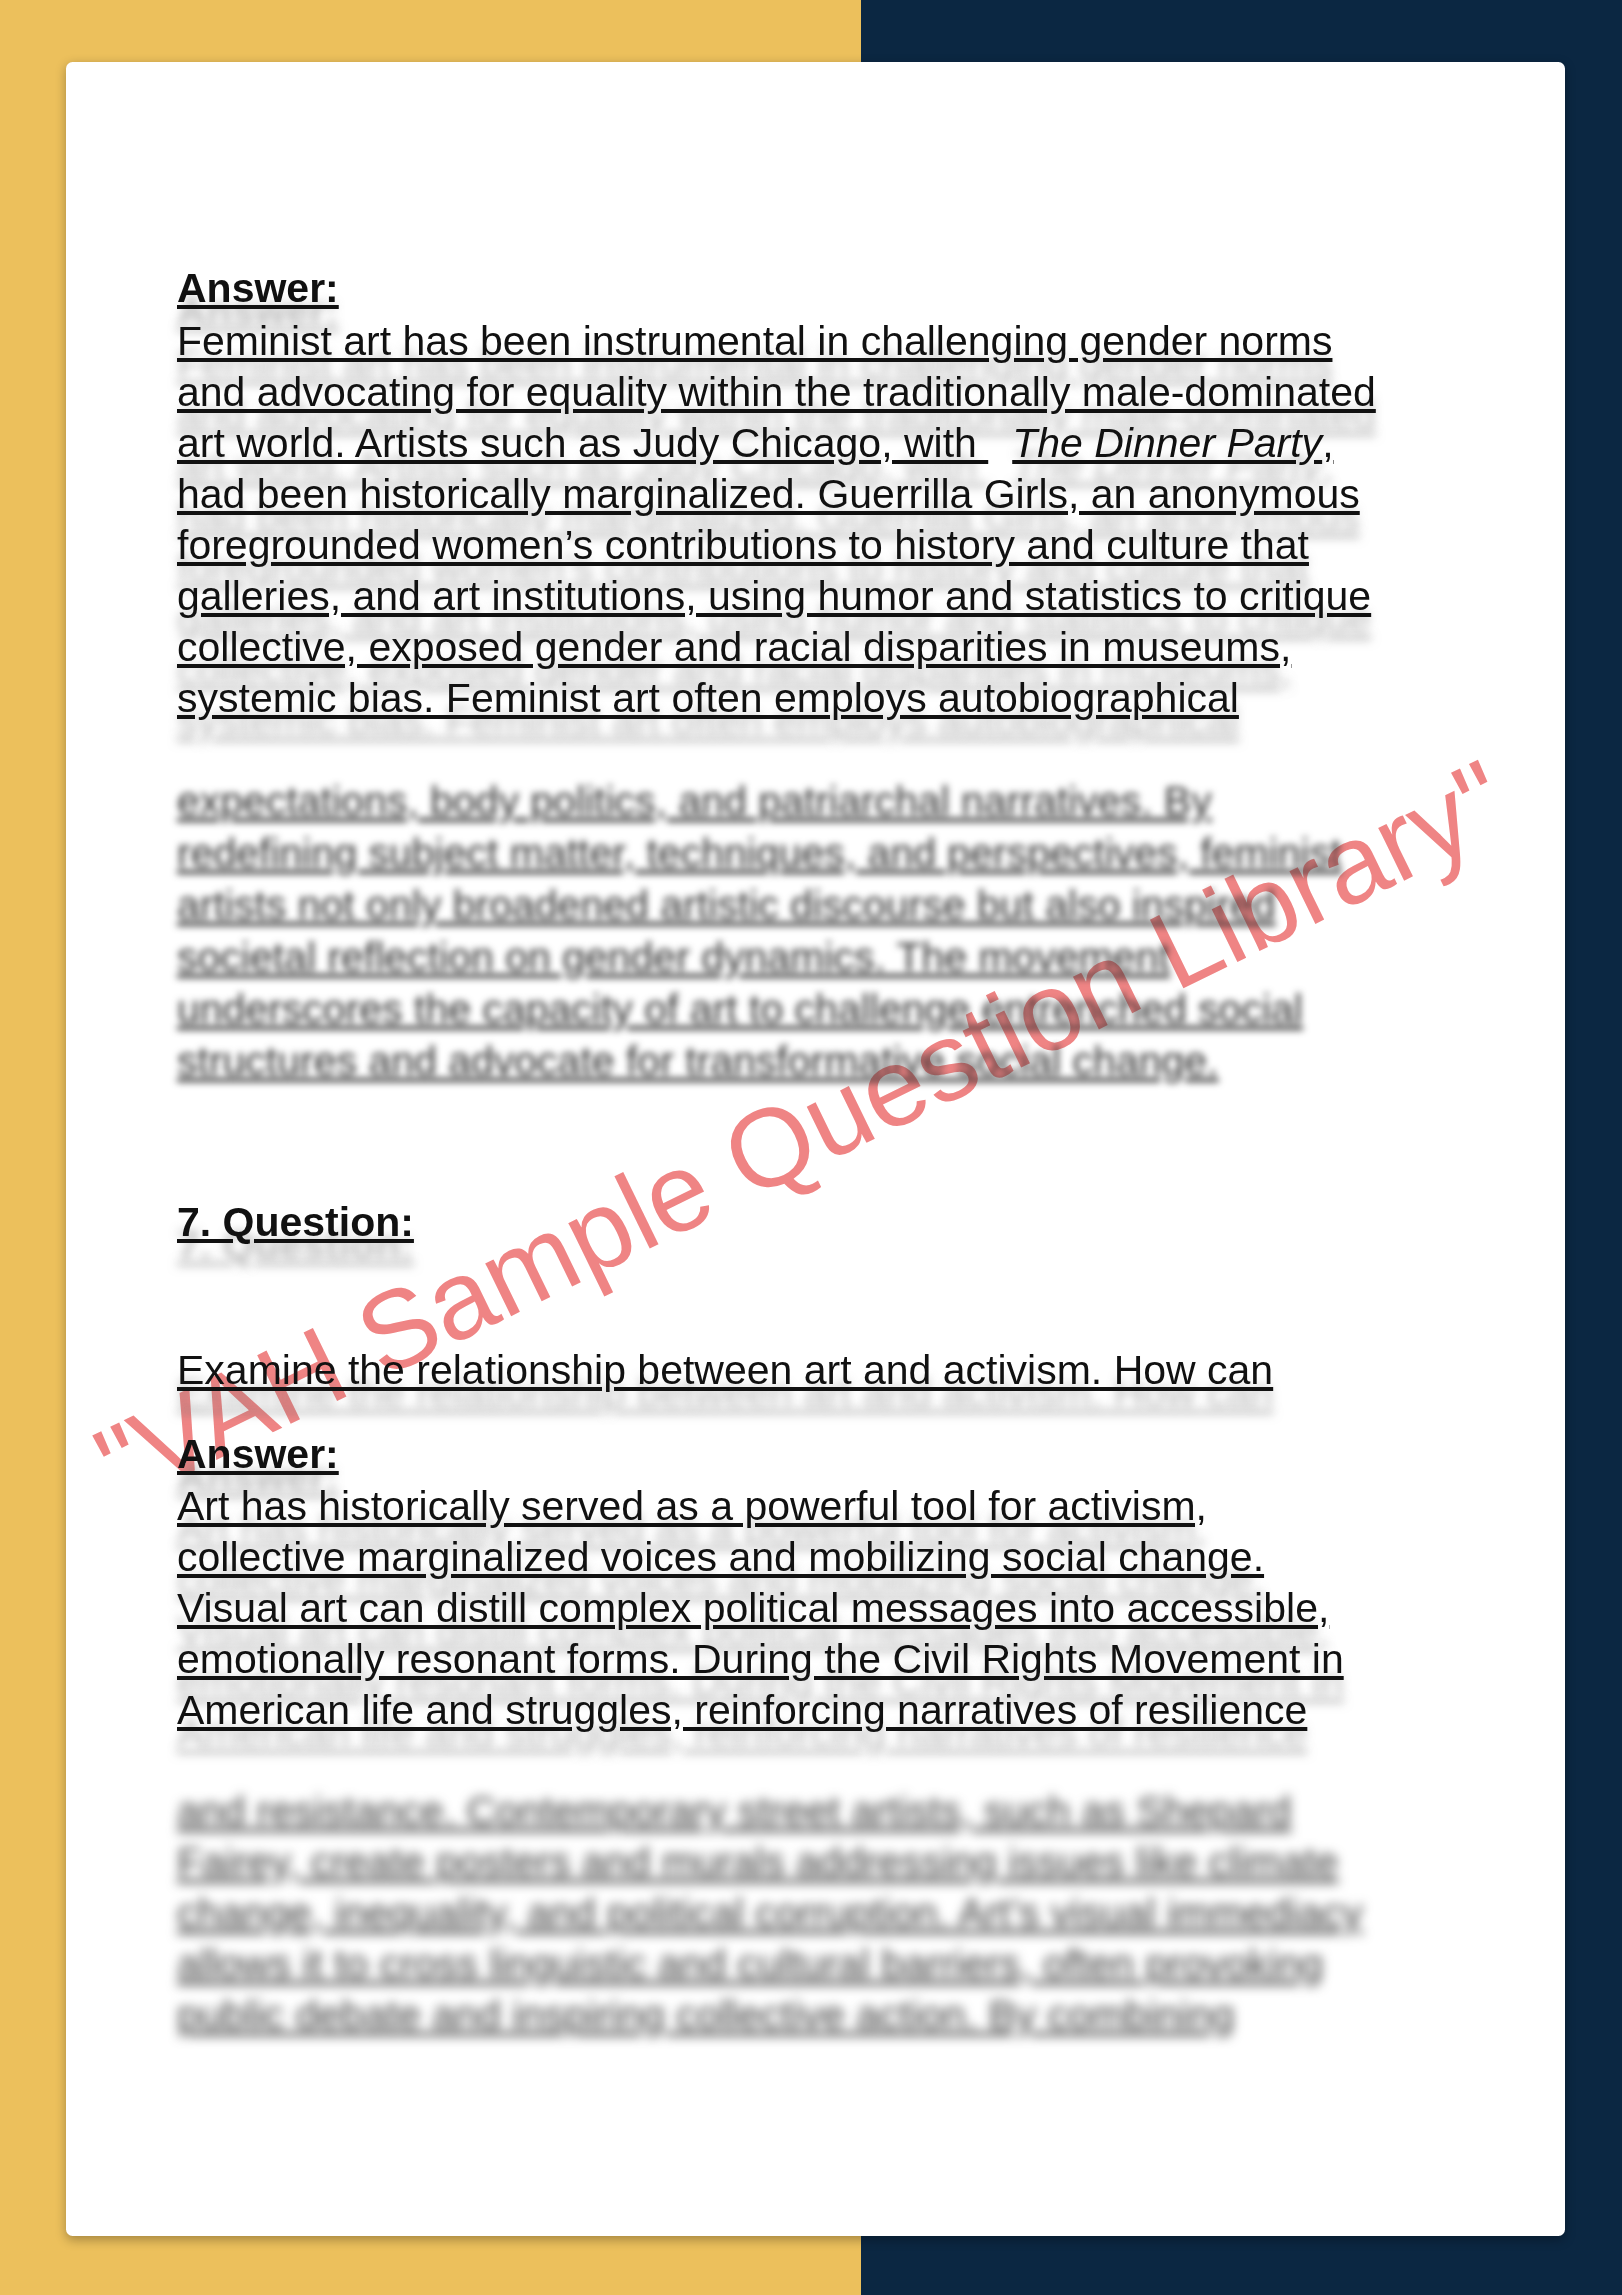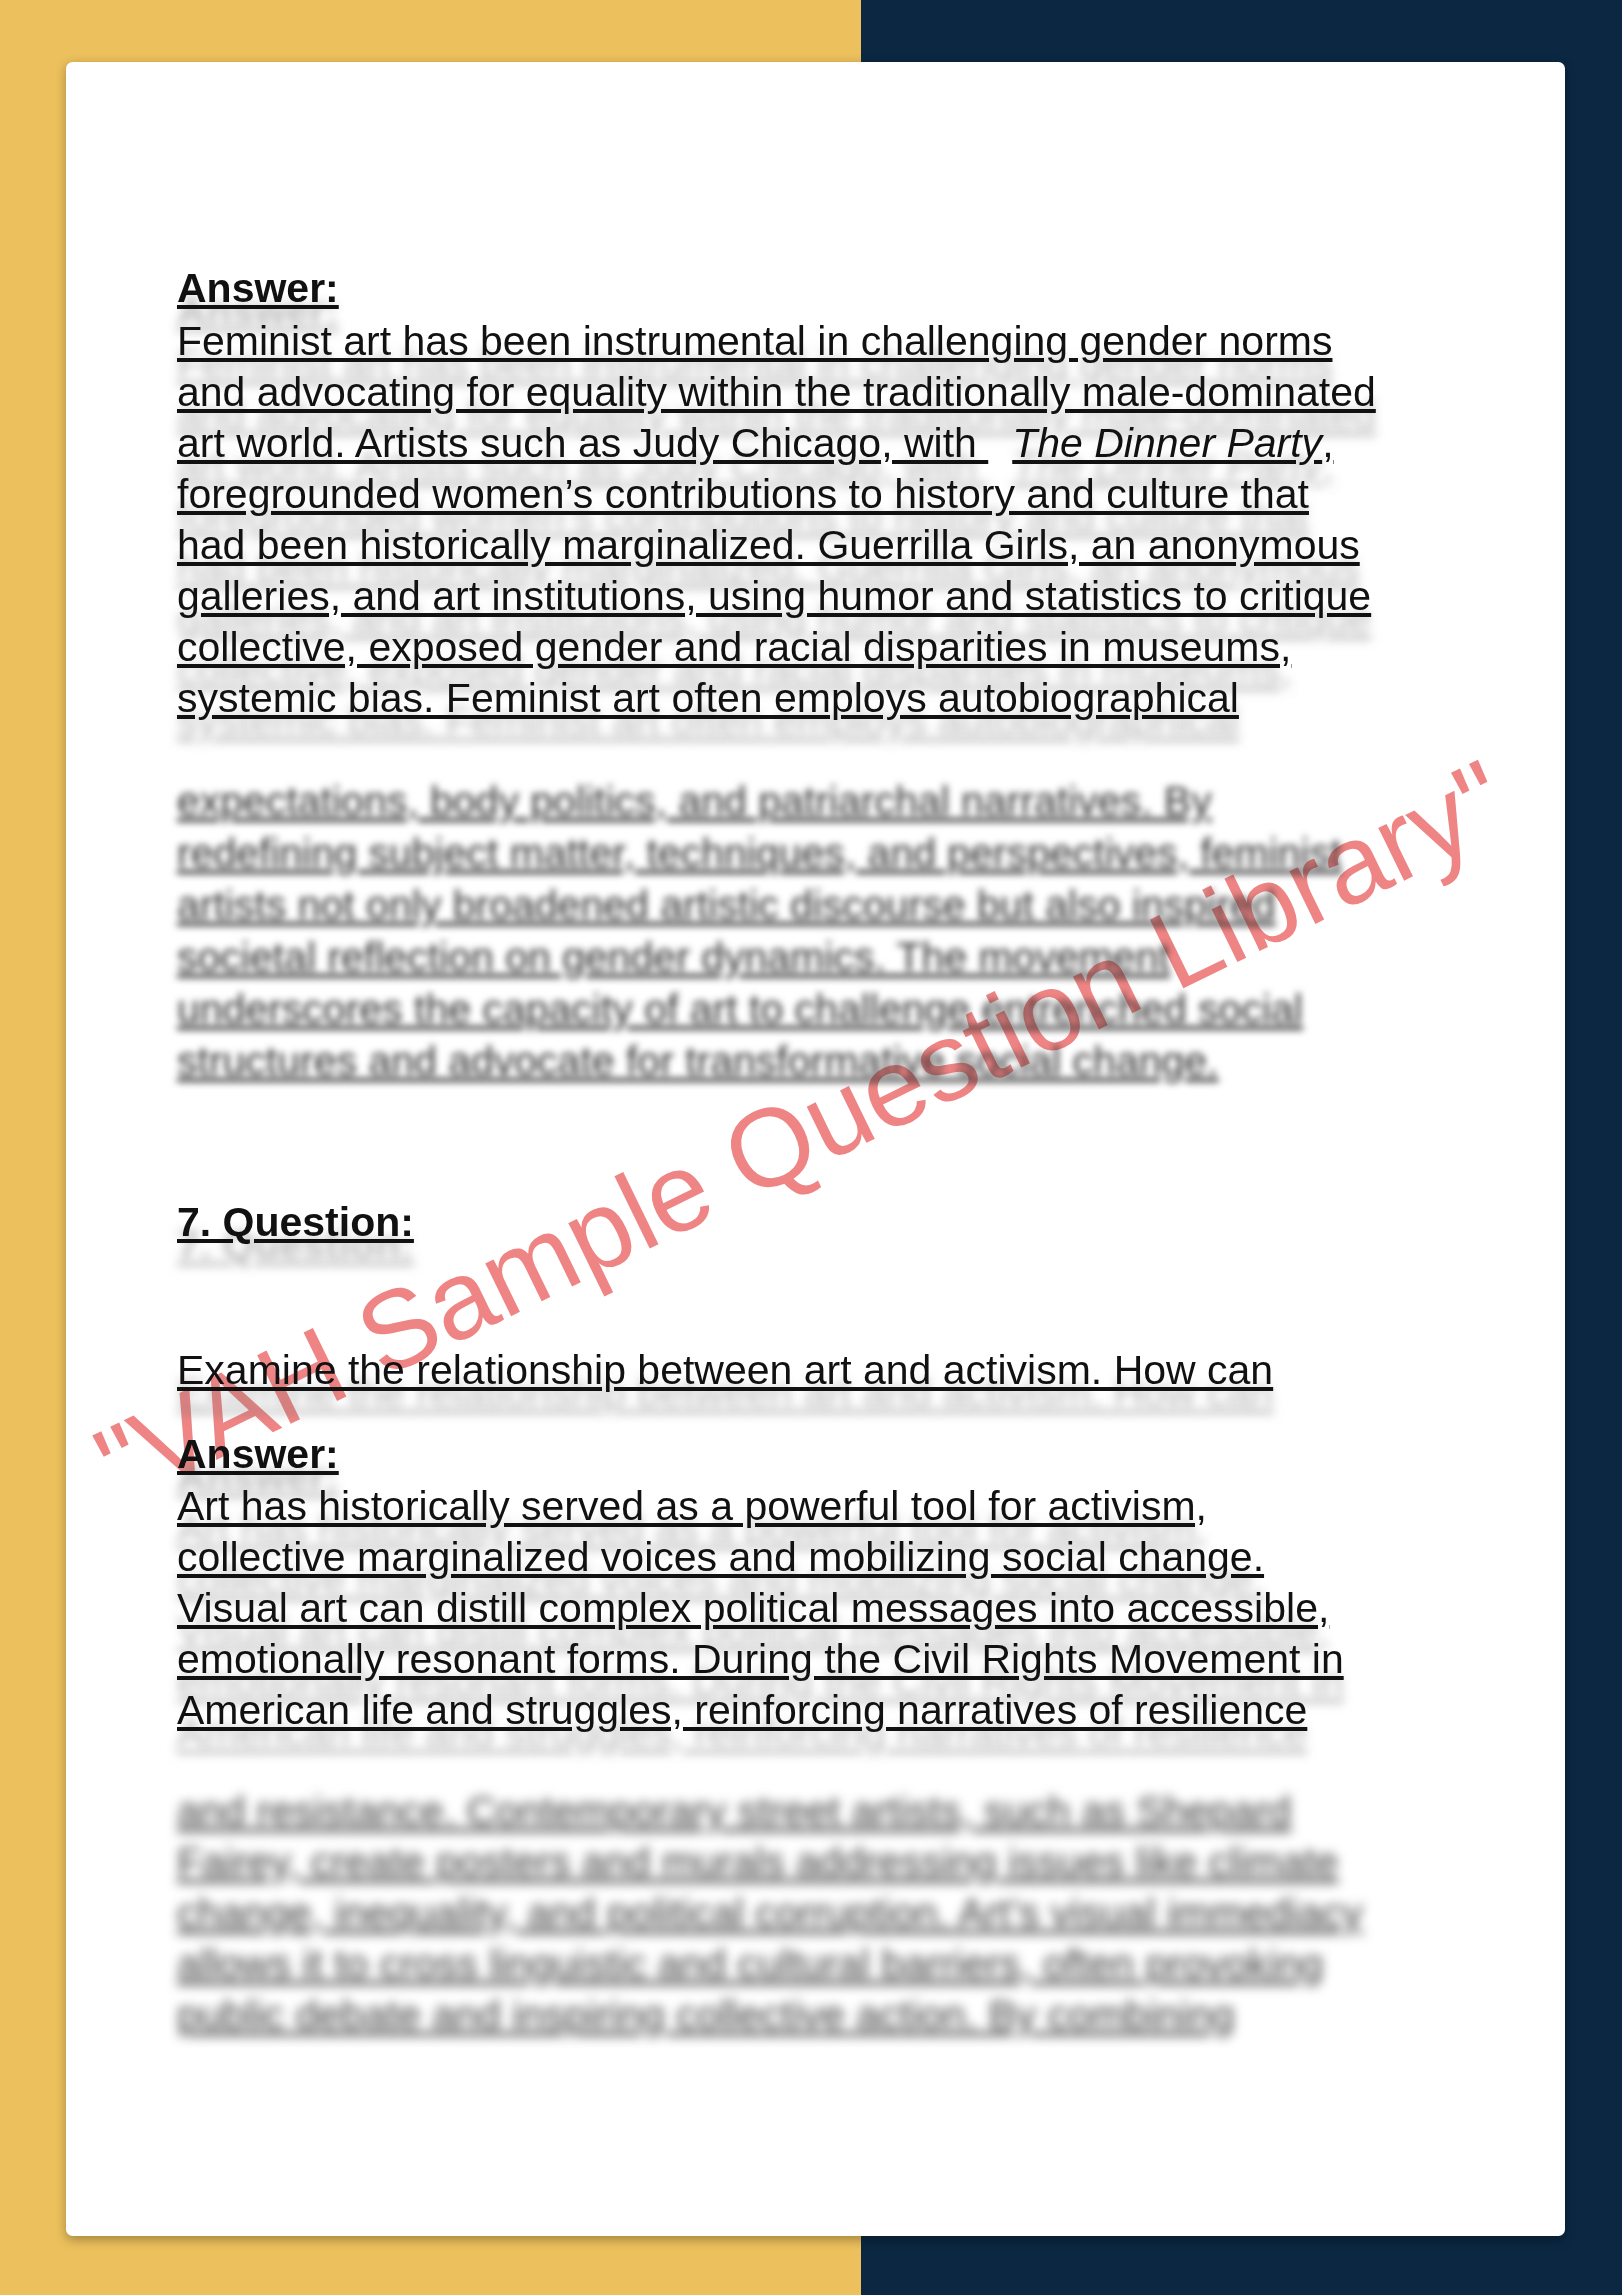--- a/index.html
+++ b/index.html
@@ -96,22 +96,22 @@
   <div id="page" style="background: rgb(255, 255, 255);">
 
     <div id="watermark" style="color: rgb(238, 122, 122);">"VAH Sample Question Library"</div>
 
     <div id="h-answer1" class="tblock heading">Answer:</div>
 
     <div id="answer1" class="tblock sharp">
         <div class="line"><span>Feminist art has been instrumental in challenging gender norms</span></div>
         <div class="line"><span>and advocating for equality within the traditionally male-dominated</span></div>
         <div class="line"><span>art world. Artists such as Judy Chicago, with </span><i>The Dinner Party</i><span>,</span></div>
+        <div class="line"><span>had been historically marginalized. Guerrilla Girls, an anonymous</span></div>
         <div class="line"><span>foregrounded women’s contributions to history and culture that</span></div>
-        <div class="line"><span>had been historically marginalized. Guerrilla Girls, an anonymous</span></div>
         <div class="line"><span>galleries, and art institutions, using humor and statistics to critique</span></div>
         <div class="line"><span>collective, exposed gender and racial disparities in museums,</span></div>
         <div class="line"><span>systemic bias. Feminist art often employs autobiographical</span></div>
       </div>
 
     <div id="answer1-blur" class="tblock blurred">
         <div class="line"><span>expectations, body politics, and patriarchal narratives. By</span></div>
         <div class="line"><span>redefining subject matter, techniques, and perspectives, feminist</span></div>
         <div class="line"><span>artists not only broadened artistic discourse but also inspired</span></div>
         <div class="line"><span>societal reflection on gender dynamics. The movement</span></div>

